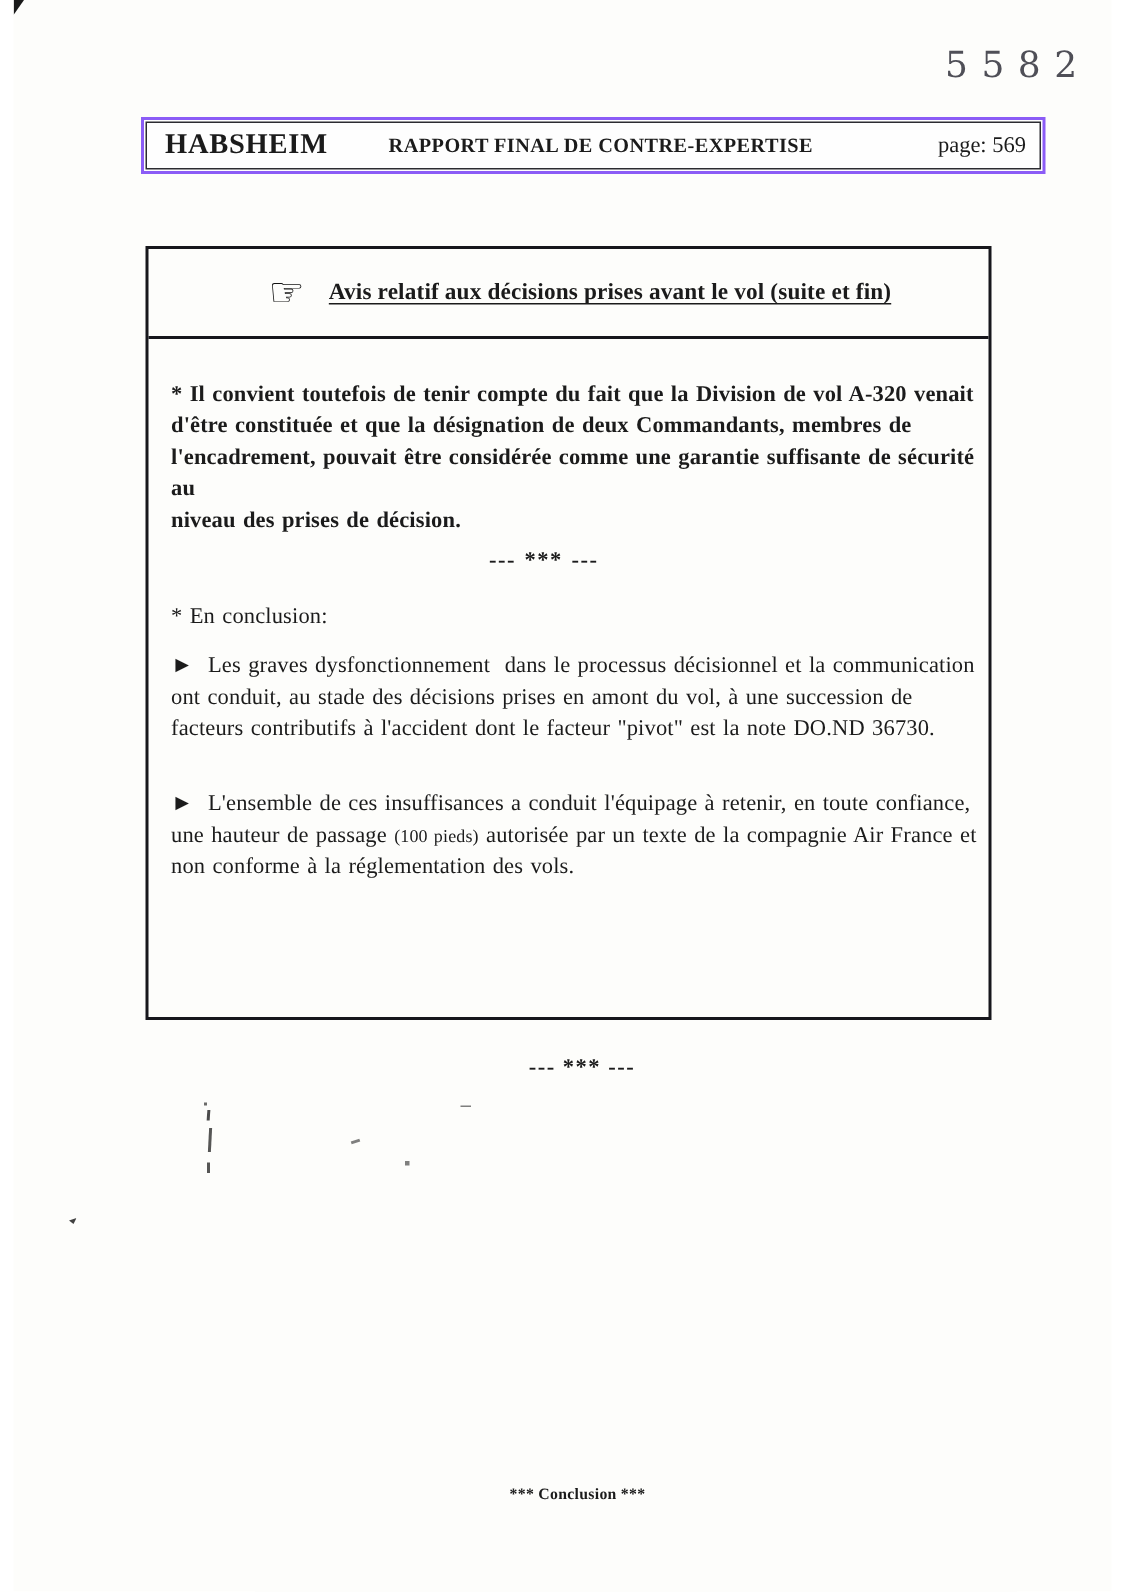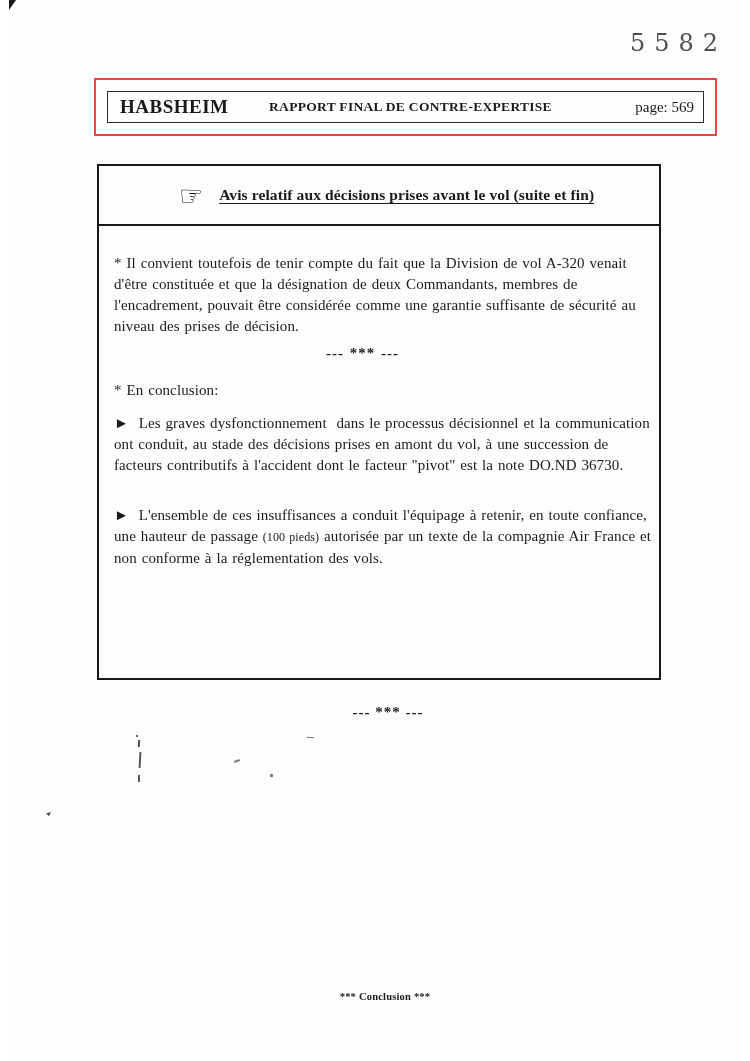--- a/index.html
+++ b/index.html
@@ -17,21 +17,21 @@
   .stamp {
     position:absolute; top:29px; left:621px;
     font-family:"DejaVu Serif", serif;
     font-size:24px; letter-spacing:9px;
     color:#41414a; opacity:.92;
   }
 
   
   .header-outer {
     position:absolute; top:78px; left:85px; width:597px;
-    border:2px solid #ef4444; padding:11px;
+    border:2px solid #8b5cf6; padding:1px;
     background:#fefefe;
   }
   .header-inner {
     position:relative;
     border:1px solid #2b2b31;
     height:30px;
     display:flex; align-items:center;
   }
   .org {
     font-size:19px; font-weight:bold; letter-spacing:.5px;
@@ -70,21 +70,21 @@
     text-underline-offset:3px;
     letter-spacing:.1px;
     white-space:nowrap;
   }
   .notice-body {
     padding:27px 4px 0 15px;
     font-size:15px; line-height:21px;
     word-spacing:1px; letter-spacing:.1px;
   }
   .notice-body p { margin:0; white-space:pre-wrap; }
-  .p1   { margin-bottom:6px  !important; }
+  .p1   { margin-bottom:6px  !important;font-weight:bold; }
   .sep1 { margin-bottom:16px !important; }
   .concl{ margin-bottom:12px !important; }
   .b1   { margin-bottom:29px !important; }
   .b2   { margin-bottom:25px !important; }
   .sep-text {
     text-align:center; font-weight:bold; letter-spacing:1px;
     transform:translateX(-22px);
   }
   .small-inline { font-size:12px; }
 

